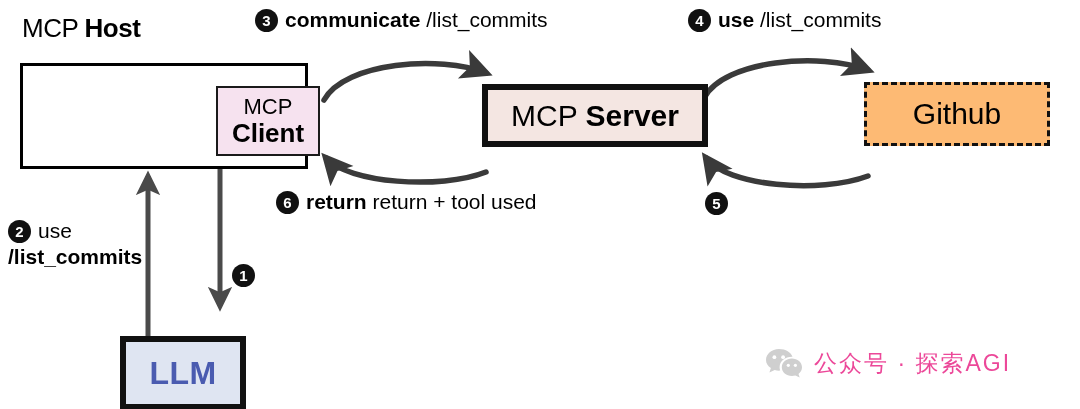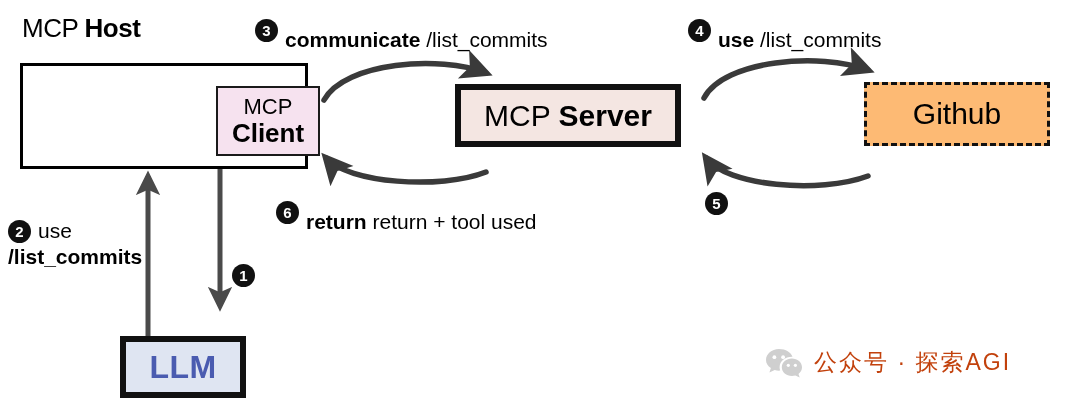--- a/index.html
+++ b/index.html
@@ -61,21 +61,21 @@
     display: flex;
     flex-direction: column;
     align-items: center;
     justify-content: center;
     line-height: 1.08;
   }
   .client-box .l1 { font-size: 22px; font-weight: 400; }
   .client-box .l2 { font-size: 26px; font-weight: 700; }
 
   .server-box {
-    left: 455px;
+    left: 482px;
     top: 84px;
     width: 226px;
     height: 63px;
     background: #f4e6e2;
     border: 6px solid #111111;
     box-sizing: border-box;
     display: flex;
     align-items: center;
     justify-content: center;
     white-space: nowrap;
@@ -95,21 +95,21 @@
     display: flex;
     align-items: center;
     justify-content: center;
   }
   .github-box .t { font-size: 30px; font-weight: 400; }
 
   .llm-box {
     left: 120px;
     top: 336px;
     width: 126px;
-    height: 62px;
+    height: 74px;
     background: #dfe5f2;
     border: 6px solid #111111;
     box-sizing: border-box;
     display: flex;
     align-items: center;
     justify-content: center;
   }
   .llm-box .t {
     font-size: 32px;
     font-weight: 700;
@@ -132,21 +132,21 @@
     height: 23px;
     border-radius: 50%;
     background: #111111;
     color: #ffffff;
     font-size: 15px;
     font-weight: 700;
     margin-right: 7px;
     flex: 0 0 auto;
     line-height: 1;
   }
-  .step .txt { line-height: 1.18; margin-top: 20px; }
+  .step .txt { line-height: 1.18; }
   .step .w-bold { font-weight: 700; }
   .step .w-reg { font-weight: 400; }
 
   .step-3 { left: 255px; top: 8px; }
   .step-4 { left: 688px; top: 8px; }
   .step-6 { left: 276px; top: 190px; }
   .step-5 { left: 705px; top: 192px; }
   .step-1 { left: 232px; top: 264px; }
 
   .step-2 {
@@ -159,22 +159,22 @@
     font-size: 21px;
     font-weight: 700;
     margin-top: 2px;
   }
 
   
   .watermark {
     left: 764px;
     top: 347px;
     display: flex;
-    align-items: flex-start;
-    color: #c2410c;
+    align-items: center;
+    color: #ec4899;
     font-size: 23px;
     white-space: nowrap;
   }
   .watermark .wm-text { letter-spacing: 2px; }
   .watermark .wm-icon { margin-right: 10px; display: block; }
 </style>
 </head>
 <body>
 
 <div id="canvas">

